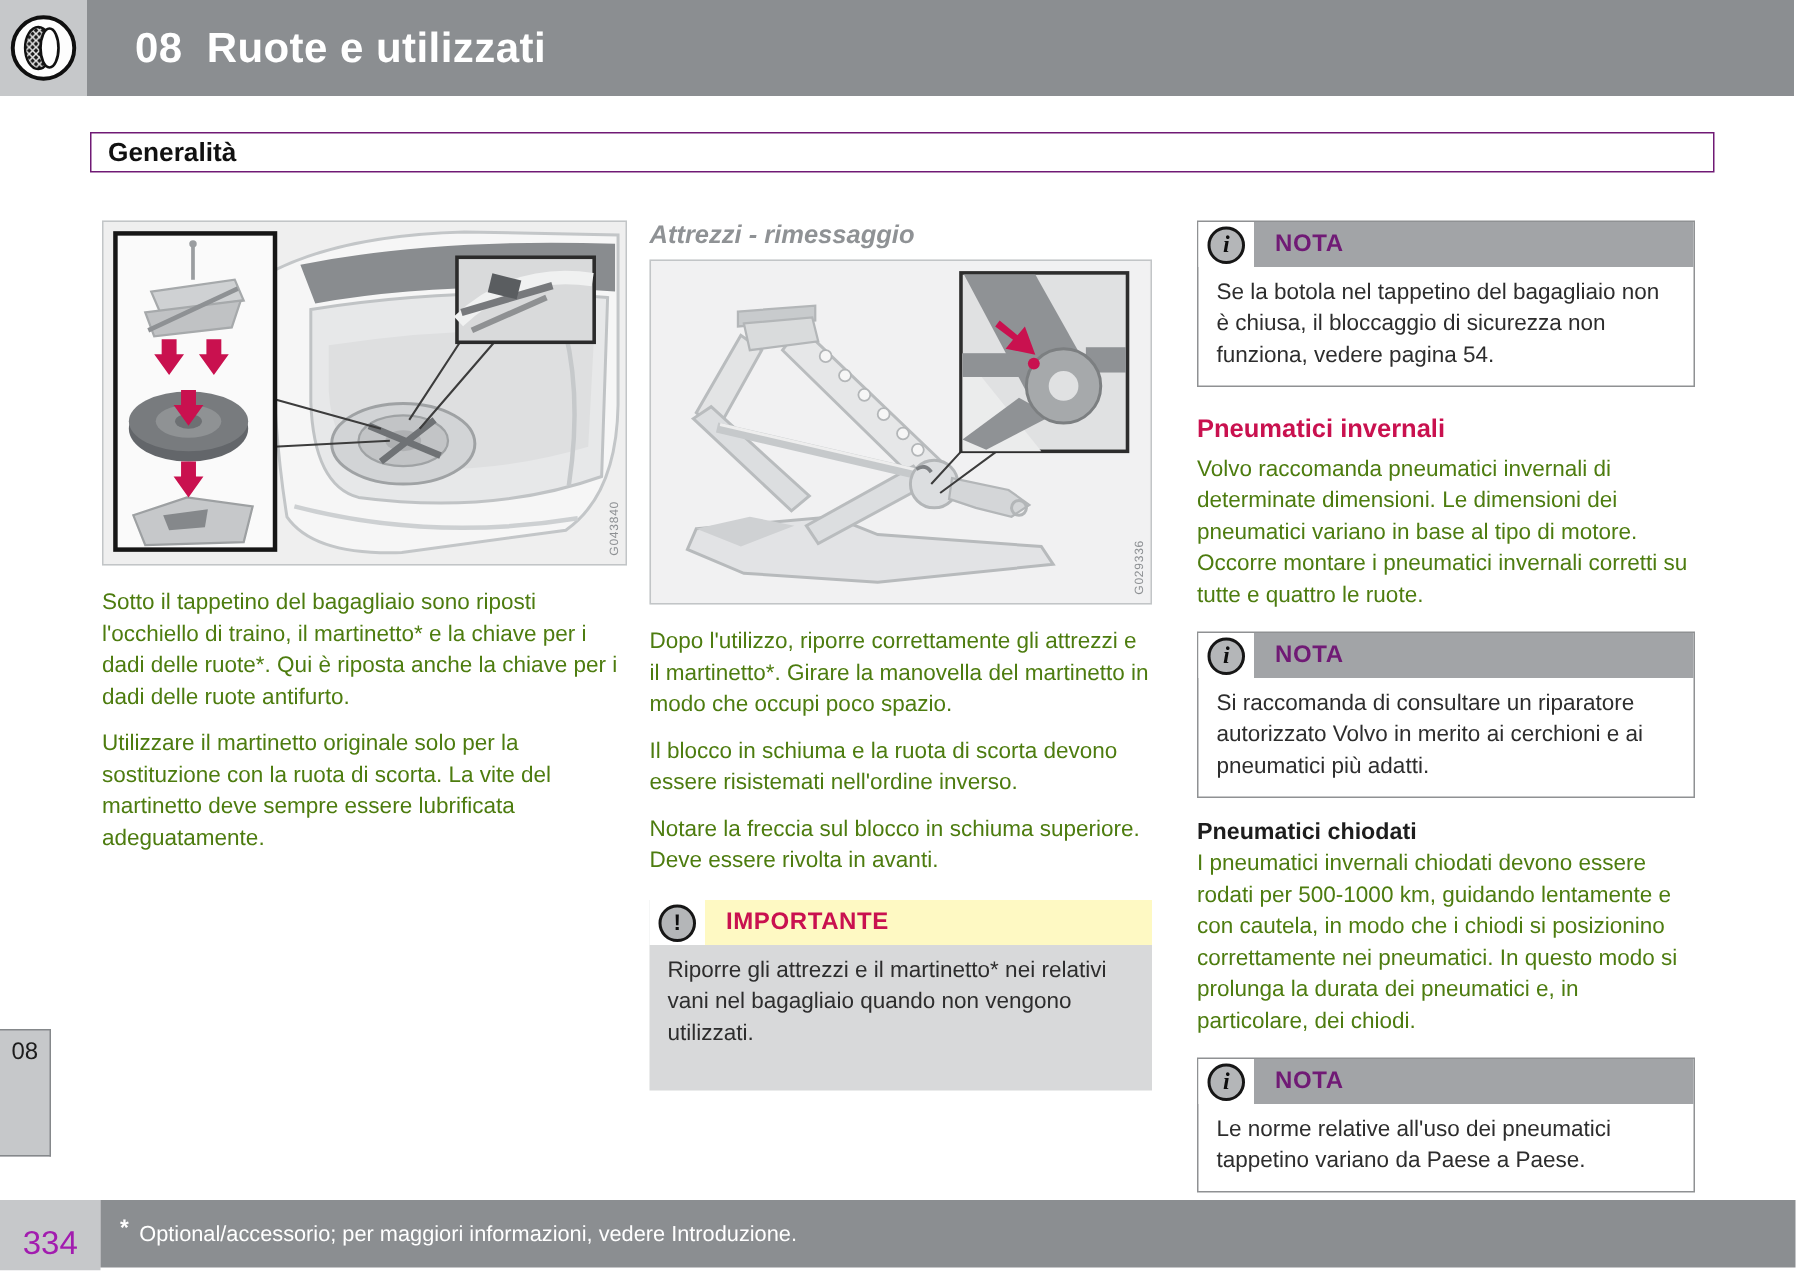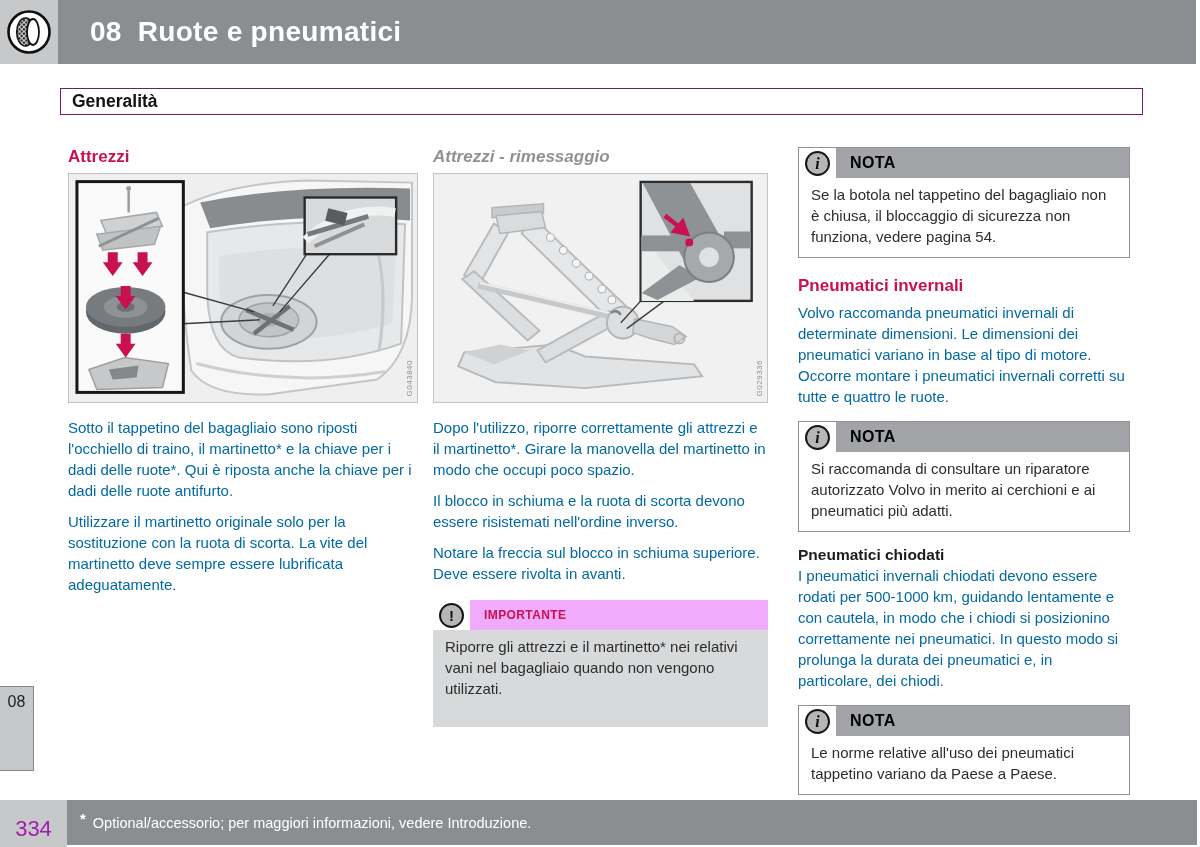--- a/index.html
+++ b/index.html
@@ -19,38 +19,38 @@
                  box-sizing:content-box; font-weight:bold; font-size:17.5px; color:#111; }
   
   .col { position:absolute; top:147px; }
   .col1 { left:68px;  width:350px; }
   .col2 { left:433px; width:335px; }
   .col3 { left:798px; width:332px; }
   .hd { margin:0 0 6px; font-size:17px; line-height:20px; font-weight:bold; }
   .red { color:#c9114f; }
   .grayhd { color:#8f9295;font-style:italic; }
   h3.subhd { margin:12px 0 0; font-size:15.5px; line-height:21px; color:#1d1d1d; }
-  .col p.body { margin:0 0 10px; font-size:15px; line-height:21px; color:#0369a1; }
+  .col p.body { margin:0 0 10px; font-size:15px; line-height:21px; color:#4d7c0f; }
   .fig { position:relative; height:228px; background:#efefef; border:1px solid #c2c5c7; margin:0 0 14px; }
   .fig svg { display:block; width:100%; height:100%; }
   .figcode { position:absolute; right:3px; bottom:6px; font-size:8px; color:#8d9093;
              writing-mode:vertical-rl; transform:rotate(180deg); letter-spacing:0.5px; }
   
   .note-box { border:1px solid #8f9193; background:#fff; margin-top:14px; }
   .note-box.first { margin-top:0; }
   .imp-box { background:#d8d9da; margin-top:16px; }
   .box-hd { display:flex; height:30px; }
   .badge-cell { width:37px; background:#fff; display:flex; align-items:center; justify-content:center; flex:none; }
   .badge { width:21px; height:21px; border-radius:50%; background:#b4b6b8; border:2px solid #161616;
            color:#0e0e0e; font-family:"Liberation Serif","DejaVu Serif",serif; font-style:italic;
            font-weight:bold; font-size:16px; line-height:21px; text-align:center; }
   .badge.upright { font-style:normal; font-family:"Liberation Sans","DejaVu Sans",sans-serif; font-size:15px; }
-  .note-label { flex:1; background:#a2a4a7; color:#000000; font-weight:bold; font-size:16px;
+  .note-label { flex:1; background:#a2a4a7; color:#701a75; font-weight:bold; font-size:16px;
                 line-height:30px; padding-left:14px; letter-spacing:0.4px; }
-  .imp-label  { flex:1; background:#f0abfc; color:#c9114f; font-weight:bold; font-size:12px;
+  .imp-label  { flex:1; background:#fef9c3; color:#c9114f; font-weight:bold; font-size:16px;
                 line-height:30px; padding-left:14px; letter-spacing:0.4px; }
   .note-body { margin:0; padding:6px 12px 10px; font-size:15px; line-height:21px; }
   .imp-body  { margin:0; padding:6px 12px 28px; font-size:15px; line-height:21px; }
   
   .side-tab { position:absolute; left:0; top:686px; width:34px; height:85px; background:#c6c8ca;
               border:1px solid #85888b; border-left:none; box-sizing:border-box;
               font-size:16px; color:#1d1d1d; text-align:center; padding-top:6px; }
   .footer-pagebox { position:absolute; left:0; top:800px; width:67px; height:58px; background:#c6c8ca;
                     display:flex; align-items:center; justify-content:center; font-size:22px; color:#a21caf; }
   .footer-bar { position:absolute; left:67px; top:800px; width:1130px; height:45px; background:#8b8e91;
@@ -71,28 +71,27 @@
           <path d="M0 4.5 L4.5 0 M0 0 L4.5 4.5" stroke="#e8e8e8" stroke-width="1"></path>
         </pattern>
       </defs>
       <circle cx="23" cy="23" r="20.5" fill="#fdfdfd" stroke="#0f0f0f" stroke-width="2.6"></circle>
       <ellipse cx="19.5" cy="23" rx="8.8" ry="14" fill="url(#tread)" stroke="#111" stroke-width="1.6"></ellipse>
       <ellipse cx="27" cy="23" rx="6" ry="13" fill="#ffffff" stroke="#111" stroke-width="1.8"></ellipse>
     </svg>
   </div>
   <div class="chapter-bar">
     <span class="ch-num">08</span>
-    <span class="ch-title">Ruote e pneumatici</span>
+    <span class="ch-title">Ruote e utilizzati</span>
   </div>
   <div class="section-box">
     <span>Generalità</span>
   </div>
 
   <section class="col col1">
-    <h2 class="hd red">Attrezzi</h2>
 
     <figure class="fig">
       <svg viewBox="0 0 350 228">
 
         <path d="M114 32 Q162 8 242 6 L345 8 L345 122 Q344 182 310 206 L200 221 Q141 223 123 197 Q111 122 114 32 Z" fill="#f6f6f6" stroke="#c3c6c8" stroke-width="2"></path>
         <path d="M132 28 Q222 10 343 14 L343 46 Q232 38 142 54 Z" fill="#898c8f"></path>
         <path d="M139 58 Q241 42 338 50 L334 170 Q261 196 171 184 Q141 176 139 120 Z" fill="#e7e8e9" stroke="#c0c3c5" stroke-width="2" fill-opacity="1"></path>
         <path d="M151 82 Q241 68 329 74 L325 150 Q251 172 177 162 Q153 150 151 112 Z" fill="#dedfe0"></path>
         <path d="M306 60 Q322 110 312 176" stroke="#c6c9cb" stroke-width="3" fill="none"></path>
         <path d="M128 190 Q220 214 318 198" stroke="#cdd0d2" stroke-width="3" fill="none"></path>

